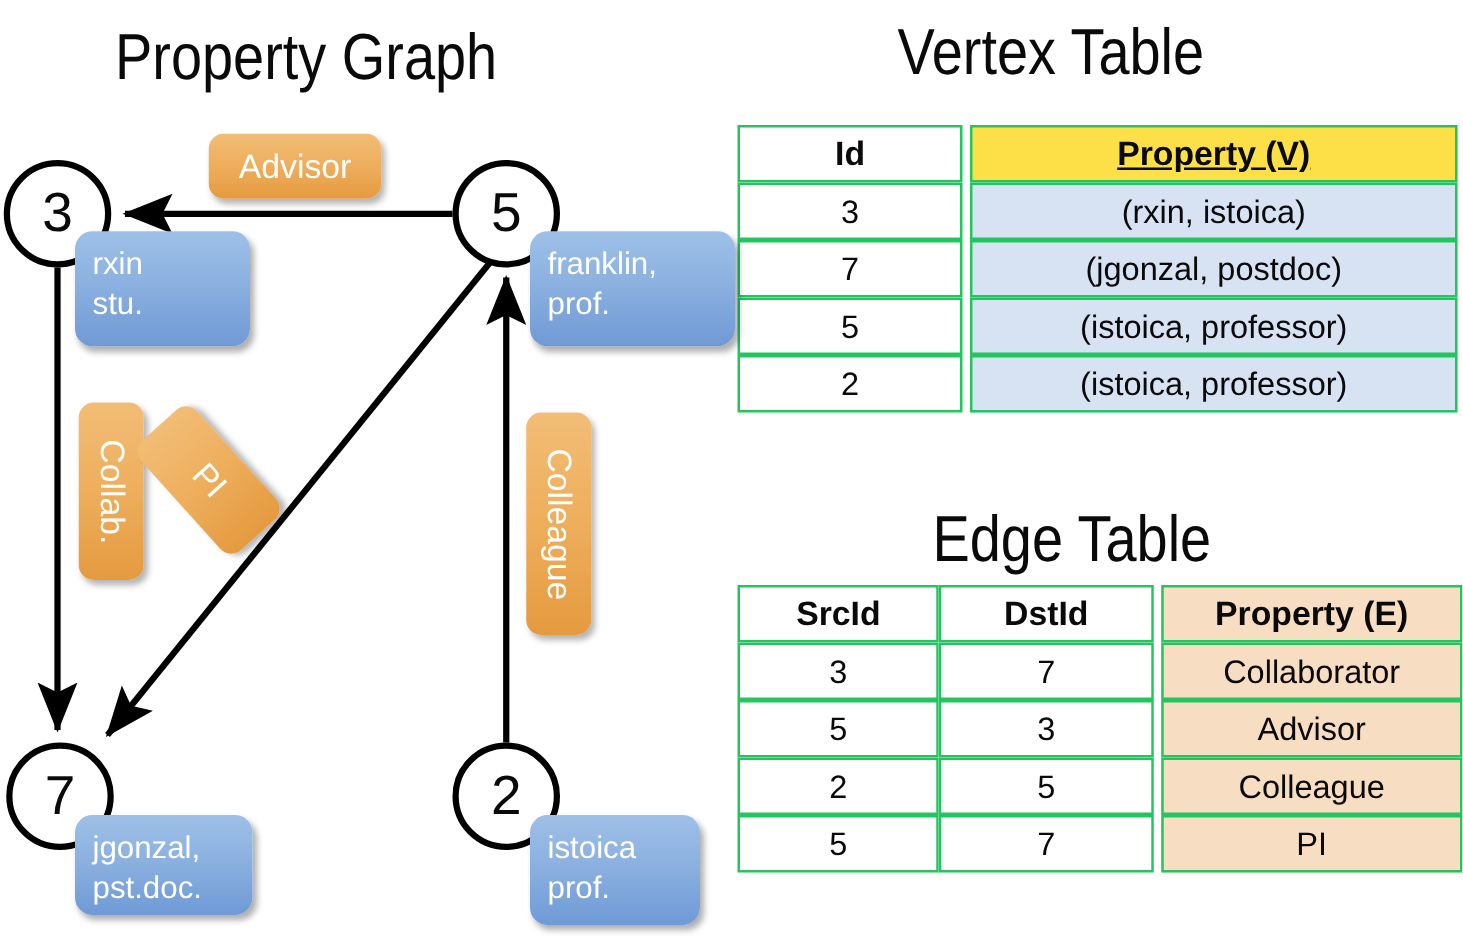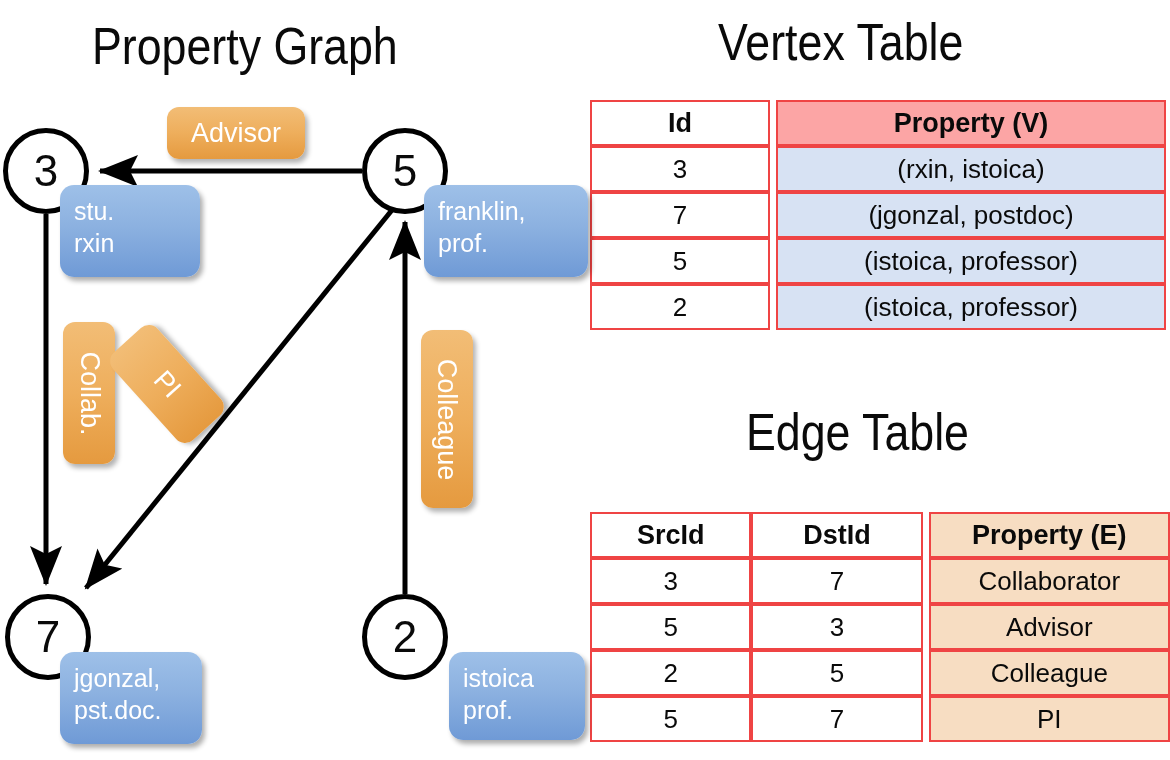--- a/index.html
+++ b/index.html
@@ -72,22 +72,22 @@
     box-shadow: 3px 4px 5px rgba(0,0,0,0.32);
     color: #ffffff;
     font-size: 25px;
     line-height: 32px;
     padding: 10px 14px;
     box-sizing: border-box;
     z-index: 7;
   }
   #prop-rxin     { left: 60px;  top: 185px; width: 140px; height: 92px; }
   #prop-franklin { left: 424px; top: 185px; width: 164px; height: 92px; border-radius: 14px; }
-  #prop-jgonzal  { left: 60px;  top: 652px; width: 142px; height: 92px; }
-  #prop-istoica  { left: 449px; top: 652px; width: 136px; height: 88px; }
+  #prop-jgonzal  { left: 60px;  top: 652px; width: 142px; height: 80px; }
+  #prop-istoica  { left: 424px; top: 652px; width: 136px; height: 88px; }
 
   
   .edge-label {
     position: absolute;
     border-radius: 12px;
     background: linear-gradient(to bottom, #f2bd76 0%, #eeae5c 50%, #e59a3f 100%);
     box-shadow: 3px 4px 5px rgba(0,0,0,0.30);
     color: #ffffff;
     display: flex;
     align-items: center;
@@ -123,40 +123,40 @@
   }
 
   
   .tbl {
     position: absolute;
     border-collapse: separate;
     border-spacing: 0;
     font-family: "Liberation Sans", sans-serif;
   }
   .tbl td, .tbl th {
-    border: 2px solid #ef4444;
+    border: 2px solid #22c55e;
     padding: 0;
     text-align: center;
     vertical-align: middle;
     font-weight: 400;
     font-size: 26px;
     color: #0a0a0a;
     background: #ffffff;
     height: 46px;
     box-sizing: border-box;
   }
   .tbl .hdr { font-weight: bold; font-size: 27px; }
   .gapcol { border: none !important; background: transparent !important; width: 6px; padding: 0; }
 
   #vertex-table { left: 590px; top: 100px; }
   #vertex-table .c-id   { width: 180px; }
   #vertex-table .c-prop { width: 390px; background: #d7e2f3; }
-  #vertex-table .c-prop.hdr { background: #fca5a5; }
-
-  #edge-table { left: 590px; top: 512px; }
+  #vertex-table .c-prop.hdr { background: #fde047; text-decoration: underline; }
+
+  #edge-table { left: 590px; top: 468px; }
   #edge-table .c-src  { width: 162px; }
   #edge-table .c-dst  { width: 172px; }
   #edge-table .c-prop { width: 242px; background: #f7ddc2; margin-left: 24px; }
   #edge-table .c-prop.hdr { background: #f7ddc2; }
 </style>
 </head>
 <body>
 
 <div class="title" id="title-property-graph">Property Graph</div>
 <div class="title" id="title-vertex-table">Vertex Table</div>
@@ -187,22 +187,22 @@
     <span>5</span>
   </div>
   <div class="node-circle" id="node-7">
     <span>7</span>
   </div>
   <div class="node-circle" id="node-2">
     <span>2</span>
   </div>
 
   <div class="prop-box" id="prop-rxin">
+    <div>rxin</div>
     <div>stu.</div>
-    <div>rxin</div>
   </div>
   <div class="prop-box" id="prop-franklin">
     <div>franklin,</div>
     <div>prof.</div>
   </div>
   <div class="prop-box" id="prop-jgonzal">
     <div>jgonzal,</div>
     <div>pst.doc.</div>
   </div>
   <div class="prop-box" id="prop-istoica">

